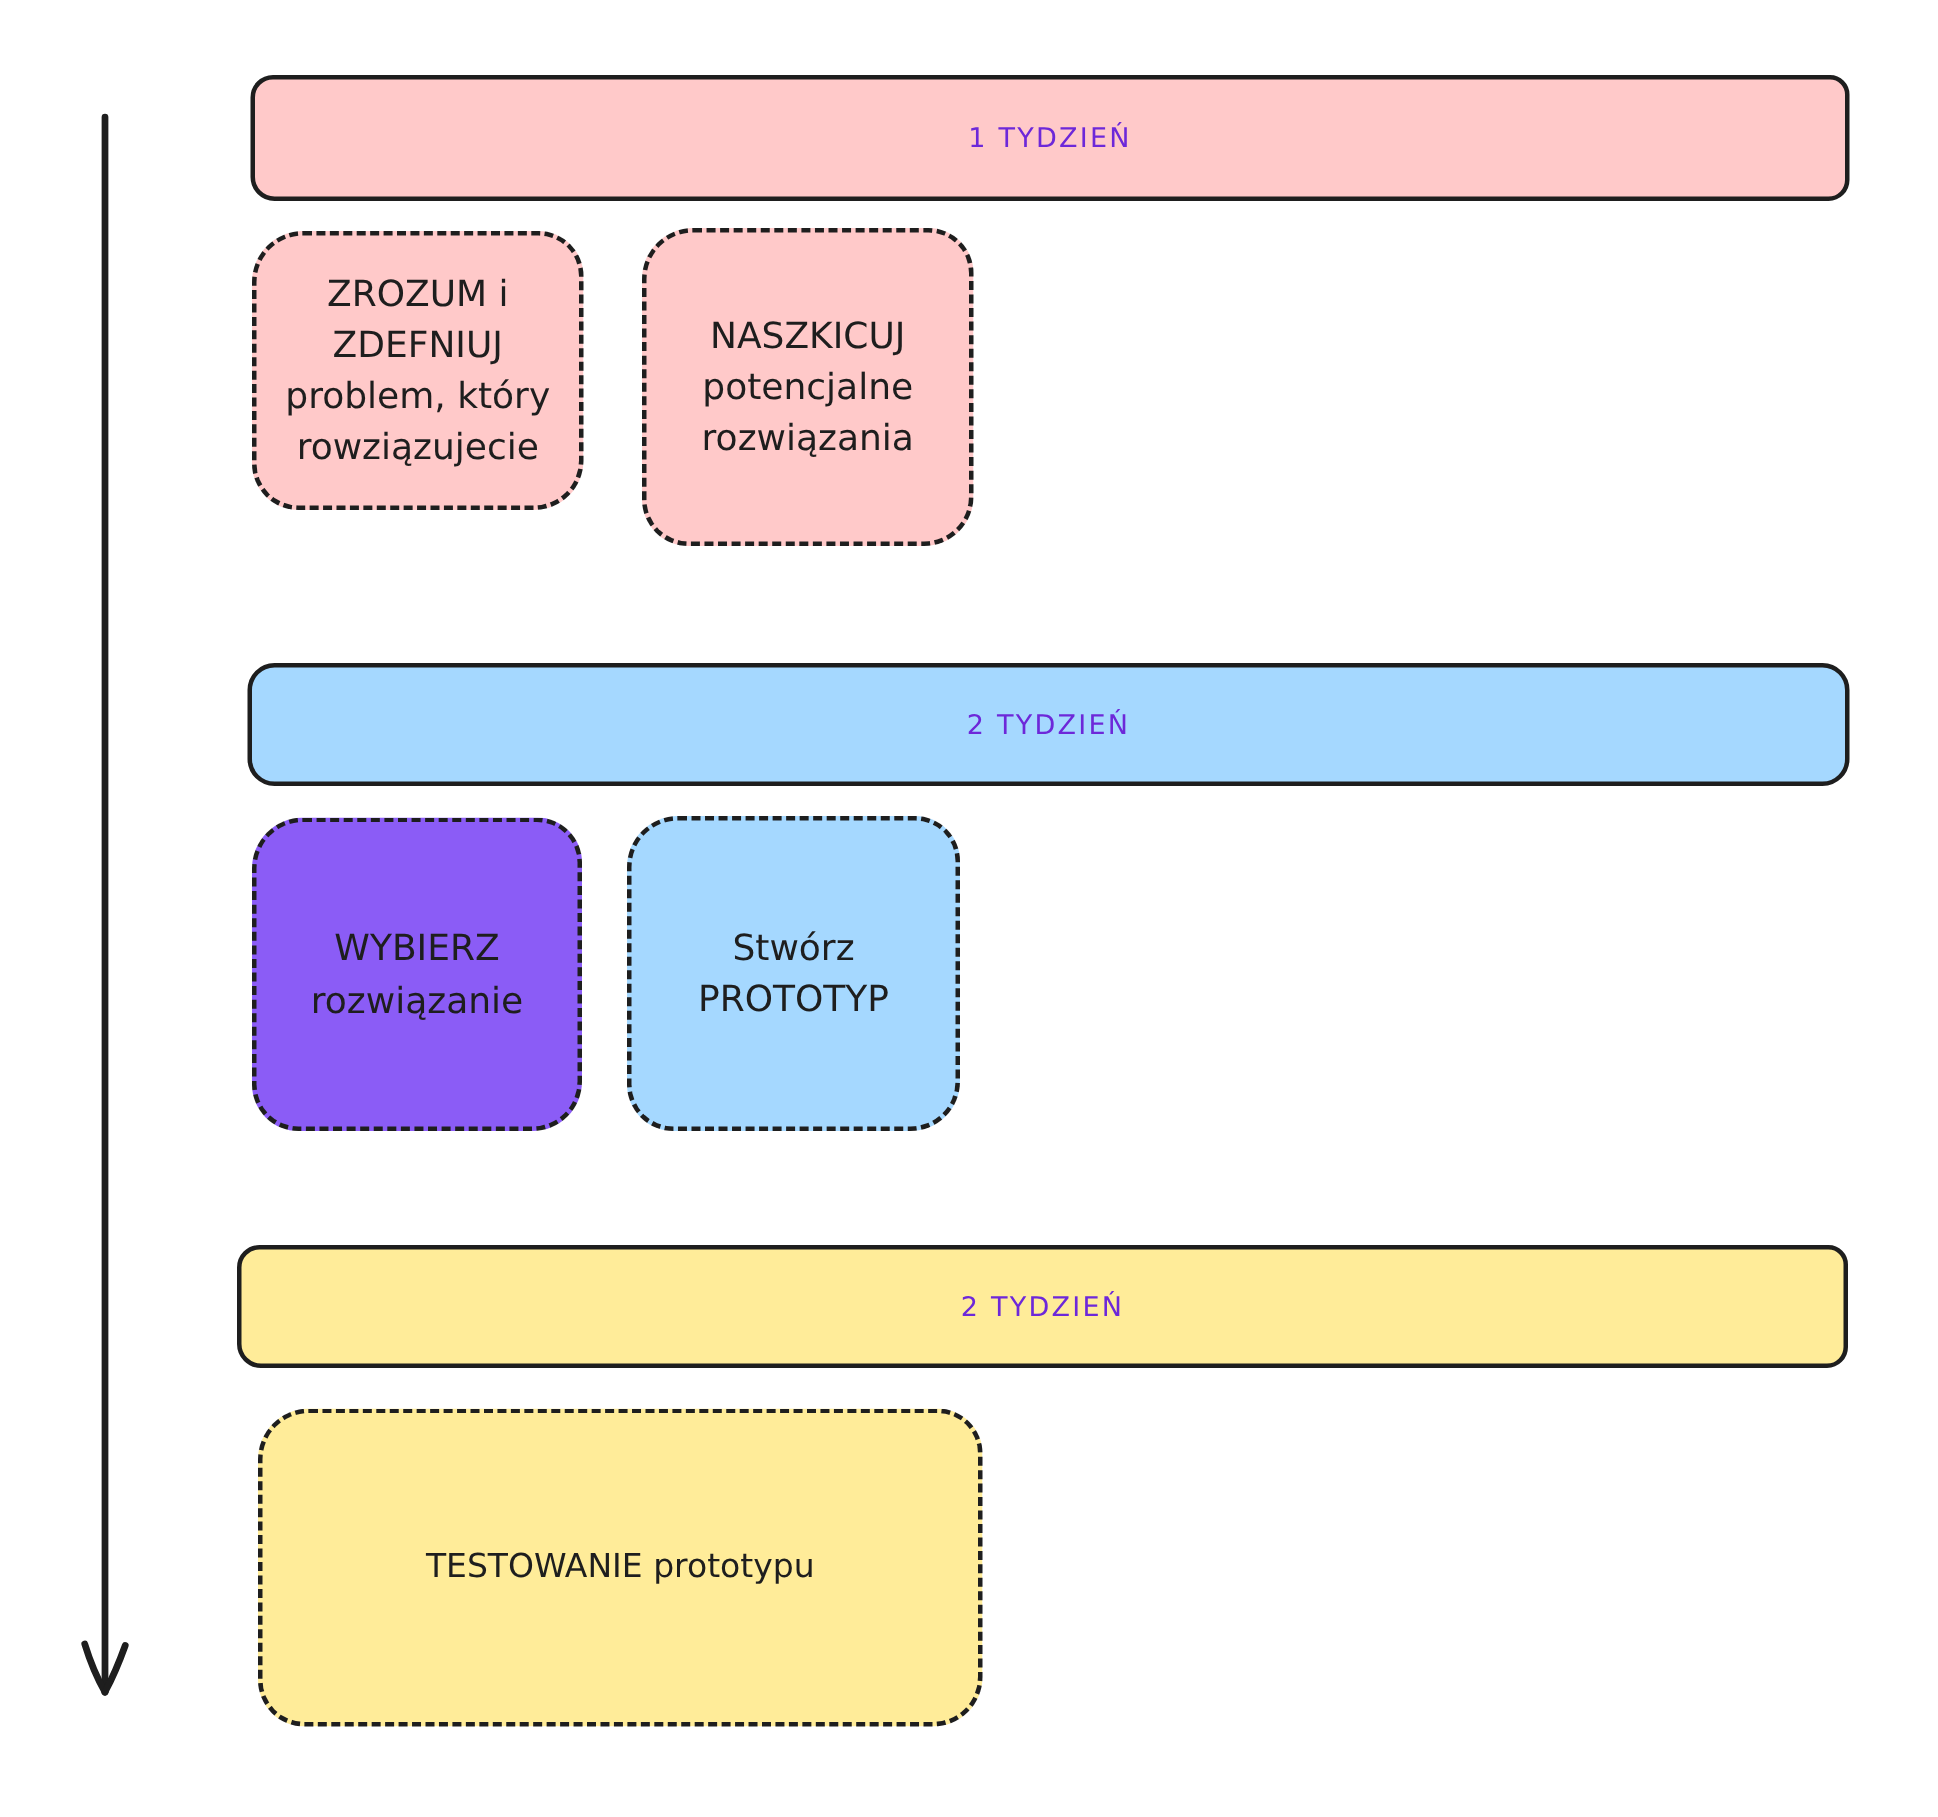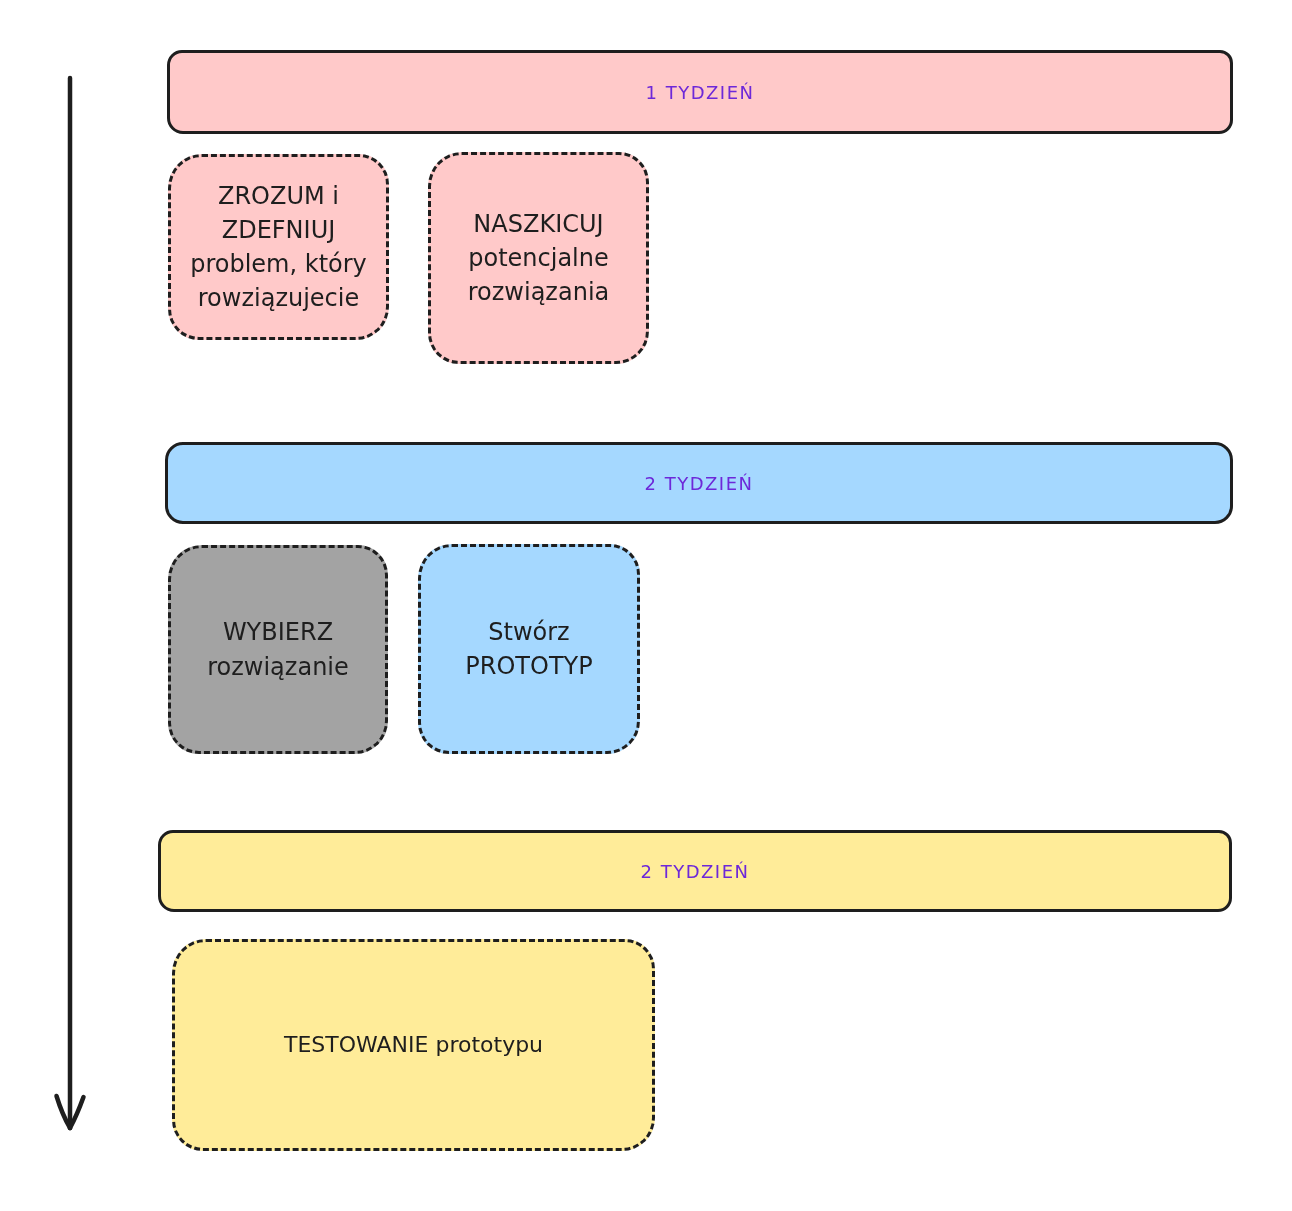--- a/index.html
+++ b/index.html
@@ -92,21 +92,21 @@
   </div>
   <div class="task-box" id="box-r1-b2" style="background-color: rgb(255, 201, 201);">
     <span class="task-box-text">NASZKICUJ
 potencjalne
 rozwiązania</span>
   </div>
 
   <div class="week-bar" id="bar-week-2" style="background-color: rgb(165, 216, 255); border-radius: 18px;">
     <span class="week-bar-label">2 TYDZIEŃ</span>
   </div>
-  <div class="task-box" id="box-r2-b1" style="background-color: #a3a3a3;">
+  <div class="task-box" id="box-r2-b1" style="background-color: #8b5cf6;">
     <span class="task-box-text">WYBIERZ
 rozwiązanie</span>
   </div>
   <div class="task-box" id="box-r2-b2" style="background-color: rgb(165, 216, 255);">
     <span class="task-box-text">Stwórz
 PROTOTYP</span>
   </div>
 
   <div class="week-bar" id="bar-week-3" style="background-color: rgb(255, 236, 153);">
     <span class="week-bar-label">2 TYDZIEŃ</span>

